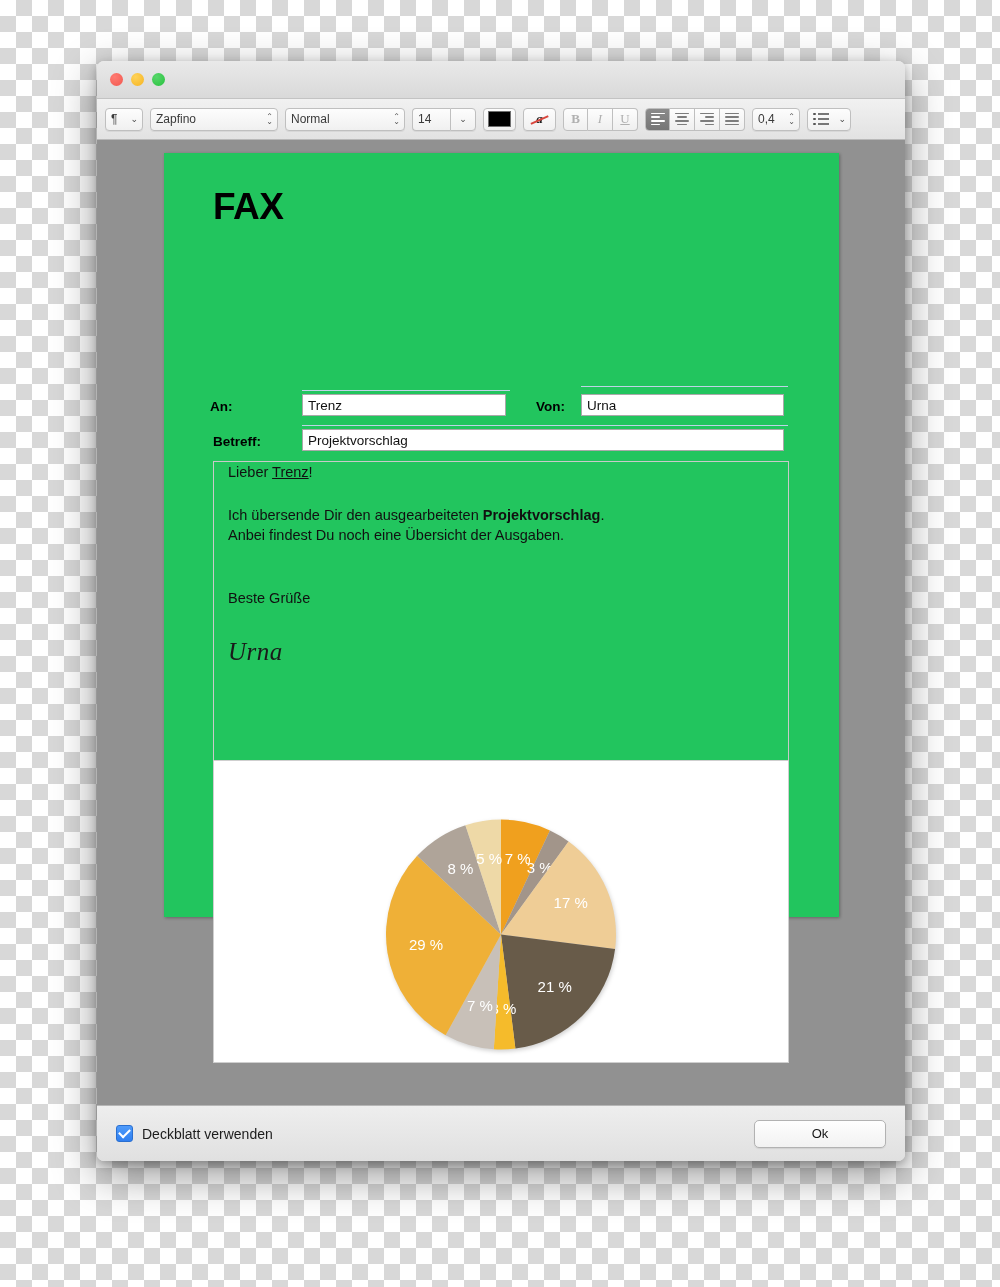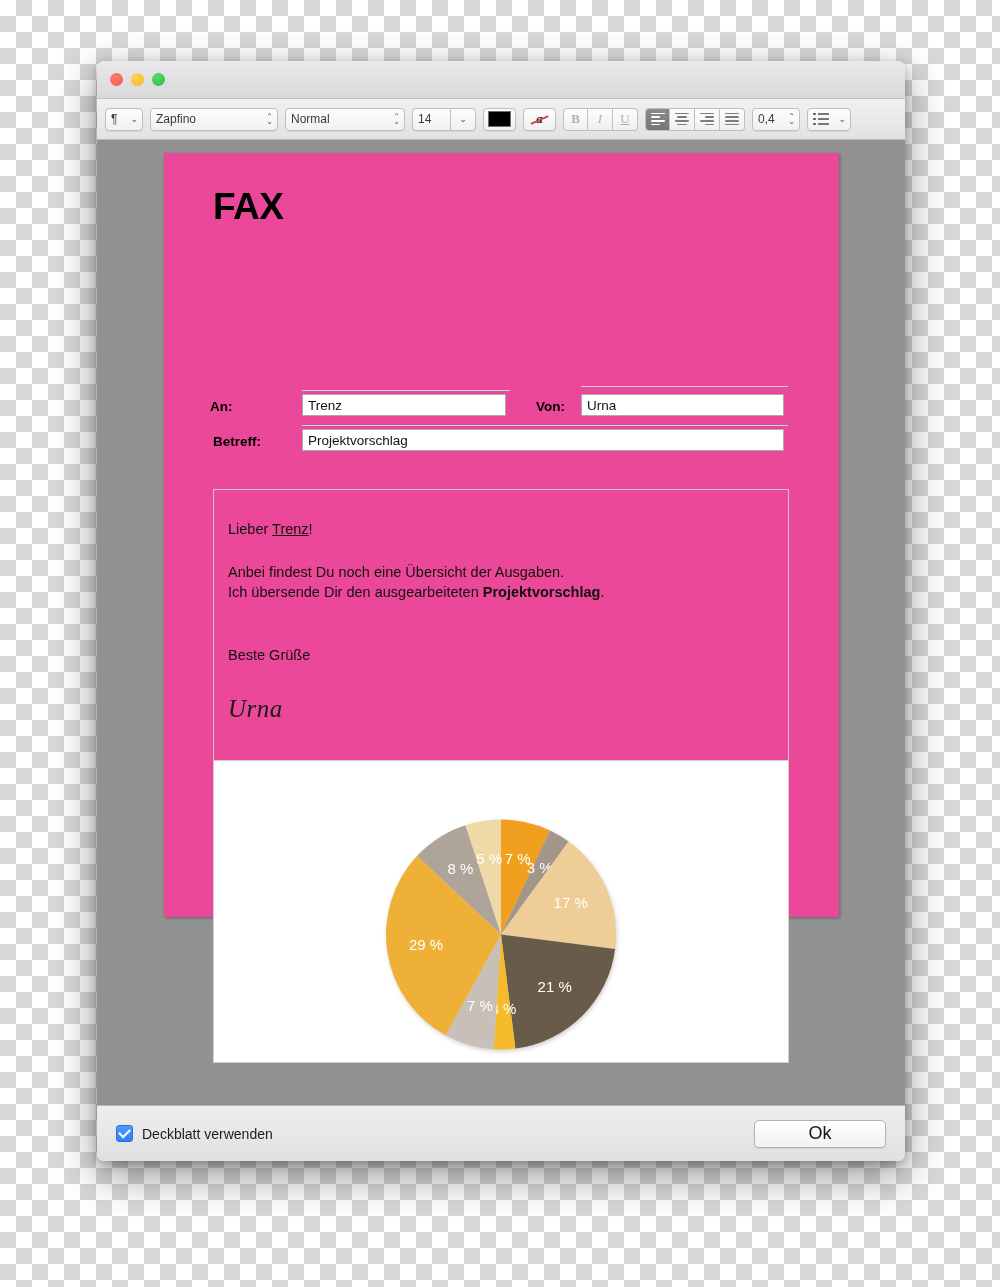--- a/index.html
+++ b/index.html
@@ -148,21 +148,21 @@
   #doc-area {
     flex: 1 1 auto;
     background: #919191;
     position: relative;
     overflow: hidden;
   }
   #page {
     position: absolute;
     left: 67px; top: 13px;
     width: 675px; height: 764px;
-    background: #ec4899;
+    background: #22c55e;
     box-shadow: 1px 1px 3px rgba(0,0,0,0.3);
     box-sizing: border-box;
   }
 
   
   #fax-title {
     position: absolute;
     left: 49px; top: 33px;
     font-size: 37px;
     font-weight: bold;
@@ -198,25 +198,25 @@
   #rule-an     { left: 138px; top: 237px; width: 208px; }
   #lbl-von     { left: 372px; top: 246px; }
   #fld-von     { left: 417px; top: 241px; width: 203px; height: 22px; }
   #rule-von    { left: 417px; top: 233px; width: 207px; }
   #lbl-betreff { left: 49px; top: 281px; text-align: right; }
   #fld-betreff { left: 138px; top: 276px; width: 482px; height: 22px; }
   #rule-betreff{ left: 138px; top: 272px; width: 486px; }
 
   #body-box {
     position: absolute;
-    left: 49px; top: 336px;
+    left: 49px; top: 308px;
     width: 576px; height: 360px;
     border: 1px solid #c9c9c9;
     box-sizing: border-box;
-    padding: 29px 14px;
+    padding: 0 14px;
     font-size: 14.5px;
     color: #111;
     line-height: 1.42;
   }
   #body-box .u { text-decoration: underline; }
   #body-box .b { font-weight: bold; }
   .body-line { white-space: pre-wrap; }
   .body-gap { height: 22px; }
   #signature {
     font-family: "Liberation Serif", serif;
@@ -298,21 +298,21 @@
   }
   #deckblatt-label { font-size: 14px; color: #1c1c1c; }
   #ok-button {
     margin-left: auto;
     width: 130px; height: 26px;
     border-radius: 5px;
     background: linear-gradient(to bottom, #fefefe, #f2f2f2);
     border: 1px solid #b2b2b2;
     box-shadow: 0 1px 1px rgba(0,0,0,0.08);
     display: flex; align-items: center; justify-content: center;
-    font-size: 18px; color: #151515;
+    font-size: 13px; color: #151515;
   }
 </style>
 </head>
 <body>
 
 <div id="window">
 
   <div id="titlebar">
     <span class="traffic tl-close"></span>
     <span class="traffic tl-min"></span>
@@ -446,22 +446,22 @@
       <div class="field-label" id="lbl-von">Von:</div>
       <div class="field-box" id="fld-von">Urna</div>
 
       <div class="field-rule" id="rule-betreff"></div>
       <div class="field-label" id="lbl-betreff">Betreff:</div>
       <div class="field-box" id="fld-betreff">Projektvorschlag</div>
 
       <div id="body-box">
         <div class="body-line"><span>Lieber </span><span class="u">Trenz</span><span>!</span></div>
         <div class="body-gap"></div>
+        <div class="body-line"><span>Ich übersende Dir den ausgearbeiteten </span><span class="b">Projektvorschlag</span><span>.</span></div>
         <div class="body-line">Anbei findest Du noch eine Übersicht der Ausgaben.</div>
-        <div class="body-line"><span>Ich übersende Dir den ausgearbeiteten </span><span class="b">Projektvorschlag</span><span>.</span></div>
         <div class="body-gap" style="height:42px"></div>
         <div class="body-line">Beste Grüße</div>
         <div id="signature">Urna</div>
       </div>
 
       <div id="chart-panel">
         <div id="pie-wrap">
           <svg id="pie-svg" viewBox="0 0 233 233" width="233" height="233">
               <path d="M 116.5 116.5 L 116.5 1.5 A 115 115 0 0 1 165.46461852998337 12.44488896640776 Z" fill="#F0A01E"></path>
               <text x="133.05707202199758" y="42.42791776884907" class="slice-label">7 %</text>

